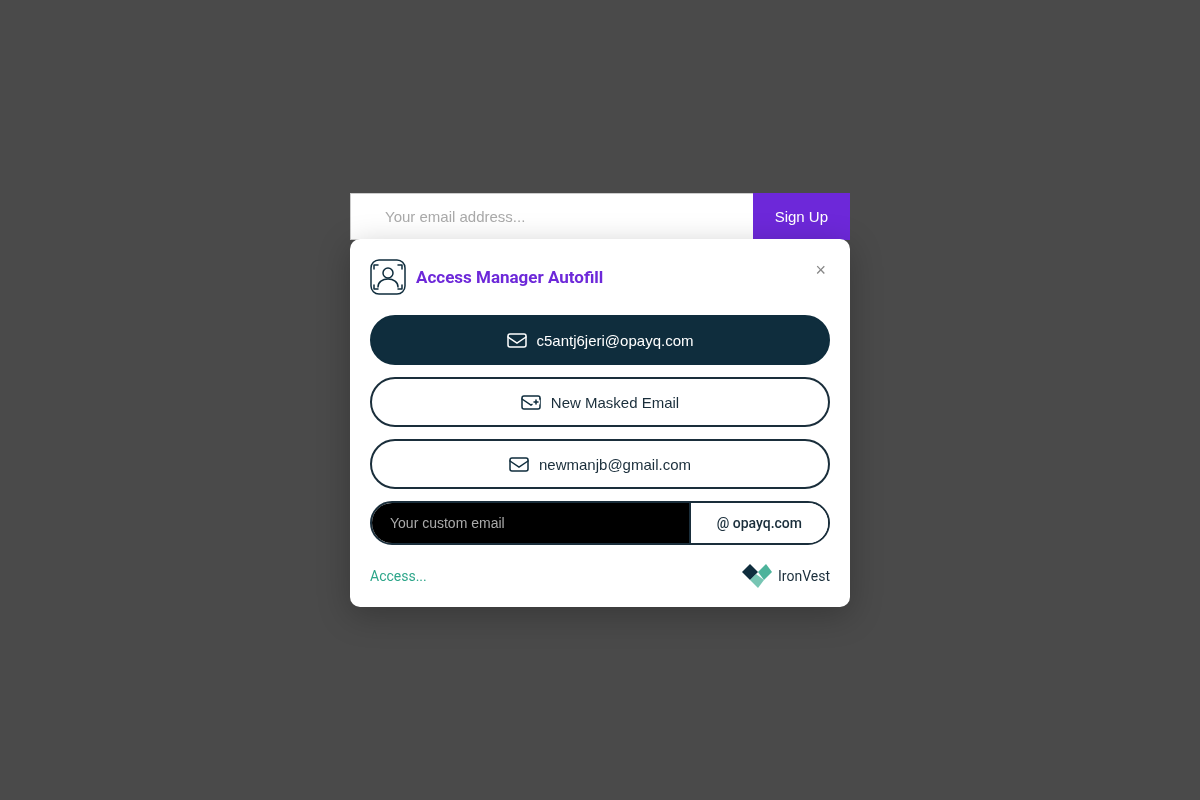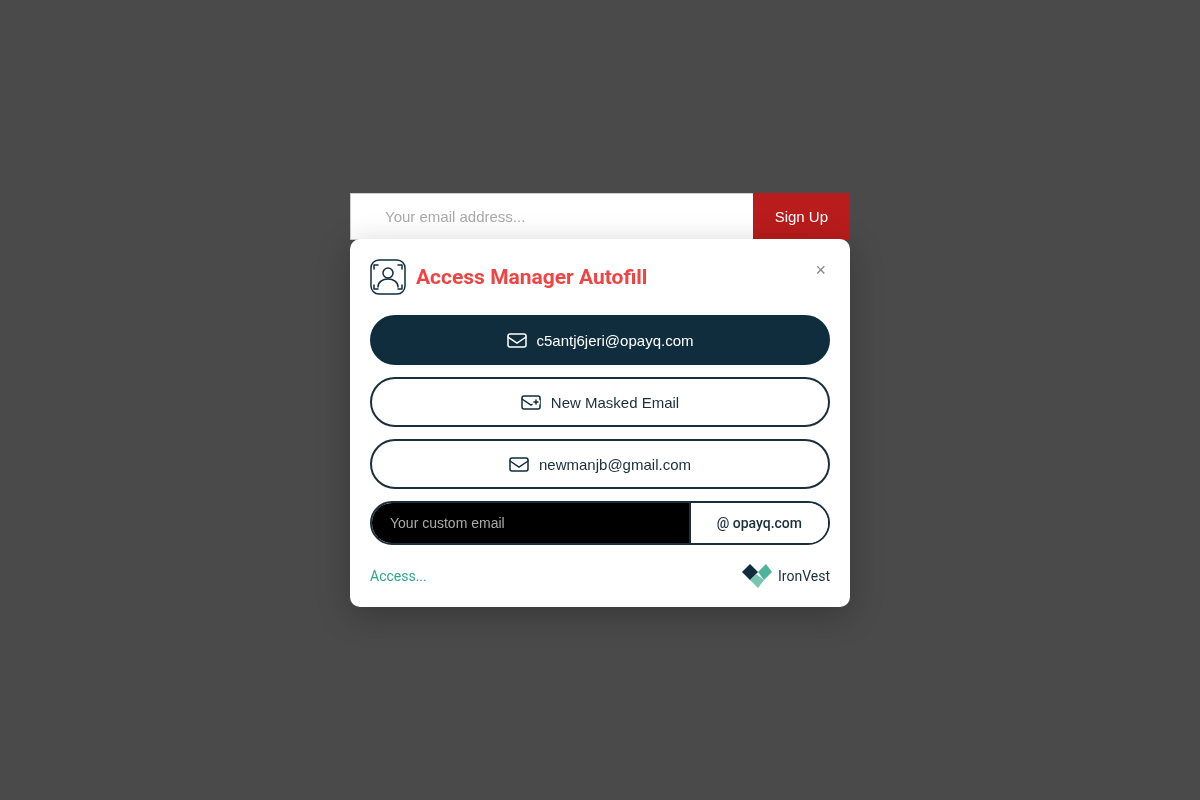--- a/index.html
+++ b/index.html
@@ -45,21 +45,21 @@
       color: #333;
       border-radius: 0;
     }
 
     .email-input::placeholder {
       color: #aaa;
     }
 
     .signup-button {
       padding: 14px 22px;
-      background-color: #b91c1c;
+      background-color: #6d28d9;
       color: #fff;
       border: none;
       font-size: 15px;
       font-weight: 500;
       cursor: pointer;
       white-space: nowrap;
     }
 
     
     .autofill-popup {
@@ -81,23 +81,23 @@
     }
 
     .header-icon {
       width: 36px;
       height: 36px;
       margin-right: 10px;
       flex-shrink: 0;
     }
 
     .header-title {
-      font-size: 21px;
+      font-size: 17px;
       font-weight: 700;
-      color: #ef4444;
+      color: #6d28d9;
     }
 
     .close-btn {
       position: absolute;
       right: 0;
       top: 0;
       background: none;
       border: none;
       font-size: 18px;
       color: #888;

